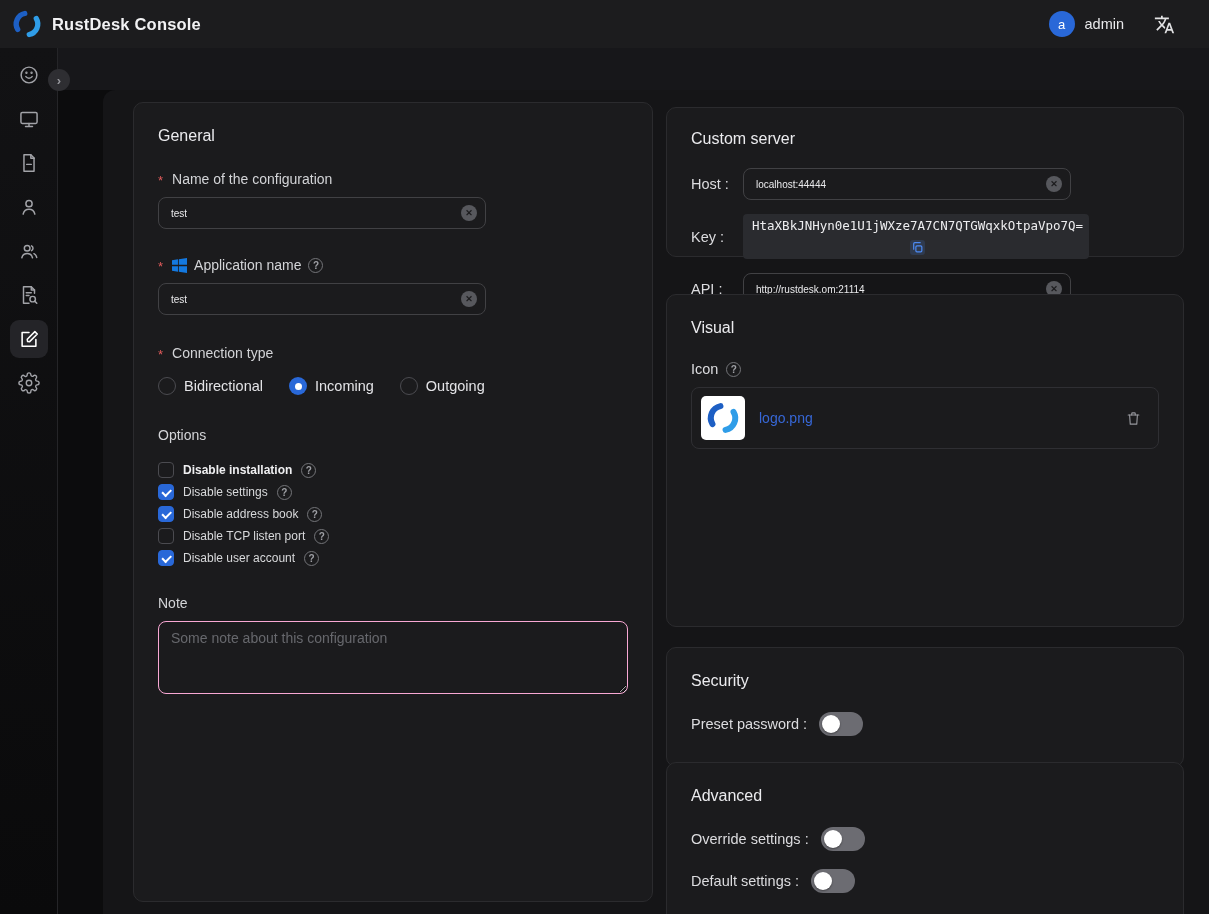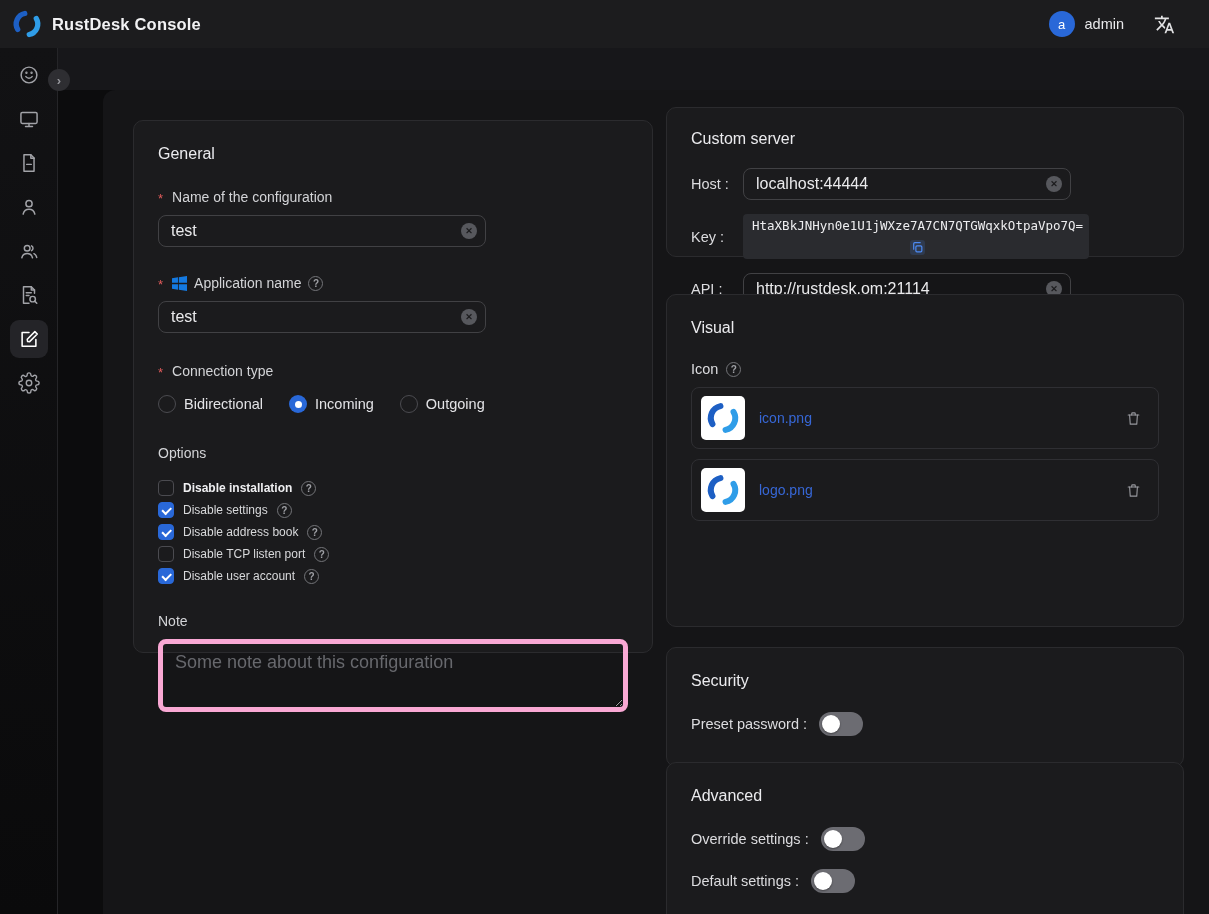--- a/index.html
+++ b/index.html
@@ -68,39 +68,39 @@
 
   .card {
     position: absolute;
     background: #1b1b1d;
     border: 1px solid #2b2b2e;
     border-radius: 10px;
     padding: 24px;
   }
   .card-title { font-size: 16px; font-weight: 500; color: #ebebee; }
 
-  #card-general { left: 30px; top: 30px; width: 520px; height: 533px; }
+  #card-general { left: 30px; top: 12px; width: 520px; height: 800px; }
   #card-server  { left: 563px; top: 17px; width: 518px; height: 150px; padding: 22px 24px; }
   #card-visual  { left: 563px; top: 204px; width: 518px; height: 333px; }
   #card-security{ left: 563px; top: 557px; width: 518px; height: 120px; }
   #card-advanced{ left: 563px; top: 672px; width: 518px; height: 240px; }
 
   
   .field-label {
     display: flex; align-items: center; gap: 7px;
     font-size: 14px; color: #d3d4d7;
   }
   .required::before { content: "*"; color: #e05b5b; margin-right: 2px; font-size: 13px; position: relative; top: 1px; }
 
   .input-wrap { position: relative; width: 328px; margin-top: 10px; }
   .text-input {
     width: 100%; height: 32px;
     background: transparent;
     border: 1px solid #414144; border-radius: 8px;
-    color: #eaeaec; font-size: 16px;
+    color: #eaeaec; font-size: 10px;
     padding: 0 30px 0 12px;
     font-family: "Liberation Sans", sans-serif;
     outline: none;
   }
   .clear-btn {
     position: absolute; right: 9px; top: 50%; transform: translateY(-50%);
     width: 16px; height: 16px; border-radius: 50%;
     background: #57585d; color: #1b1b1d;
     font-size: 9px; display: flex; align-items: center; justify-content: center;
     cursor: pointer;
@@ -135,22 +135,22 @@
     width: 7px; height: 3.5px;
     border-left: 2px solid #fff; border-bottom: 2px solid #fff;
     transform: rotate(-45deg);
   }
   .opt-label { font-size: 12px; color: #d8d9db; }
   .opt-label.bold { font-weight: 700; color: #efeff1; }
 
   textarea.note-area {
     margin-top: 10px; width: 100%; height: 73px;
     background: transparent;
-    border: 5px solid #f9a8d4; border-radius: 8px;
-    color: #eaeaec; font-size: 18px; padding: 8px 12px;
+    border: 1px solid #f9a8d4; border-radius: 8px;
+    color: #eaeaec; font-size: 14px; padding: 8px 12px;
     font-family: "Liberation Sans", sans-serif;
     resize: vertical; outline: none;
   }
   textarea.note-area::placeholder { color: #67686d; }
 
   
   .srv-row { display: flex; align-items: center; margin-top: 14px; }
   .srv-row:first-of-type { margin-top: 20px; }
   .srv-label { width: 52px; font-size: 14.5px; color: #dcdcdf; flex: 0 0 auto; }
   .key-box {
@@ -415,36 +415,20 @@
       </div>
     </div>
   </section>
 
   <section class="card" id="card-visual">
     <h2 class="card-title">Visual</h2>
 
     <div class="upload-label">
       <span>Icon</span>
       <span class="help"></span>
-    </div>
-    <div class="upload-box">
-      <span class="thumb">
-        <svg width="34" height="34" viewBox="0 0 36 36" style="transform:rotate(24deg)">
-          <path d="M25.6 7.6 A12.8 12.8 0 0 1 25.6 28.4" stroke="#2f9de8" stroke-width="6.4" fill="none" stroke-linecap="round"></path>
-          <path d="M10.4 28.4 A12.8 12.8 0 0 1 10.4 7.6" stroke="#1d5fc4" stroke-width="6.4" fill="none" stroke-linecap="round"></path>
-        </svg>
-      </span>
-      <span class="file-link">icon.png</span>
-      <span class="trash-btn">
-        <svg width="17" height="17" viewBox="0 0 24 24" fill="none" stroke="#97989d" stroke-width="1.6" stroke-linecap="round" stroke-linejoin="round">
-          <path d="M4.5 7h15"></path>
-            <path d="M9.5 7V5.2a1.2 1.2 0 011.2-1.2h2.6a1.2 1.2 0 011.2 1.2V7"></path>
-          <path d="M6.5 7l.9 13h9.2l.9-13"></path>
-        </svg>
-      </span>
     </div>
 
     <div class="upload-box">
       <span class="thumb">
         <svg width="34" height="34" viewBox="0 0 36 36" style="transform:rotate(24deg)">
           <path d="M25.6 7.6 A12.8 12.8 0 0 1 25.6 28.4" stroke="#2f9de8" stroke-width="6.4" fill="none" stroke-linecap="round"></path>
           <path d="M10.4 28.4 A12.8 12.8 0 0 1 10.4 7.6" stroke="#1d5fc4" stroke-width="6.4" fill="none" stroke-linecap="round"></path>
         </svg>
       </span>
       <span class="file-link">logo.png</span>

